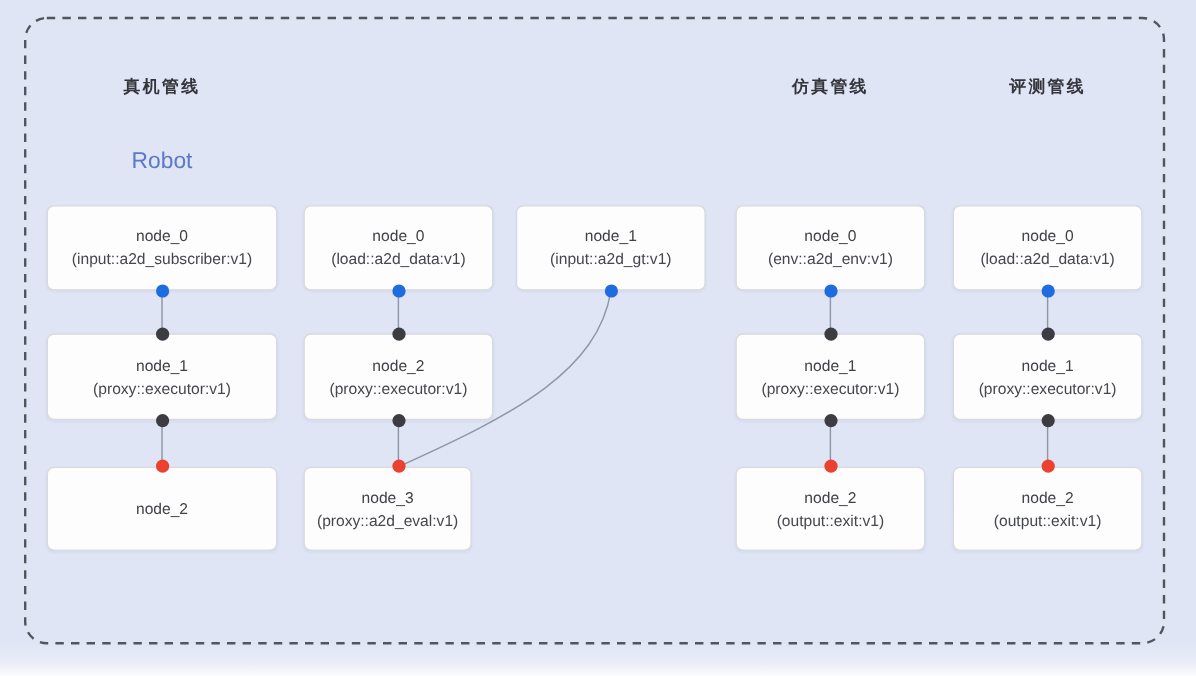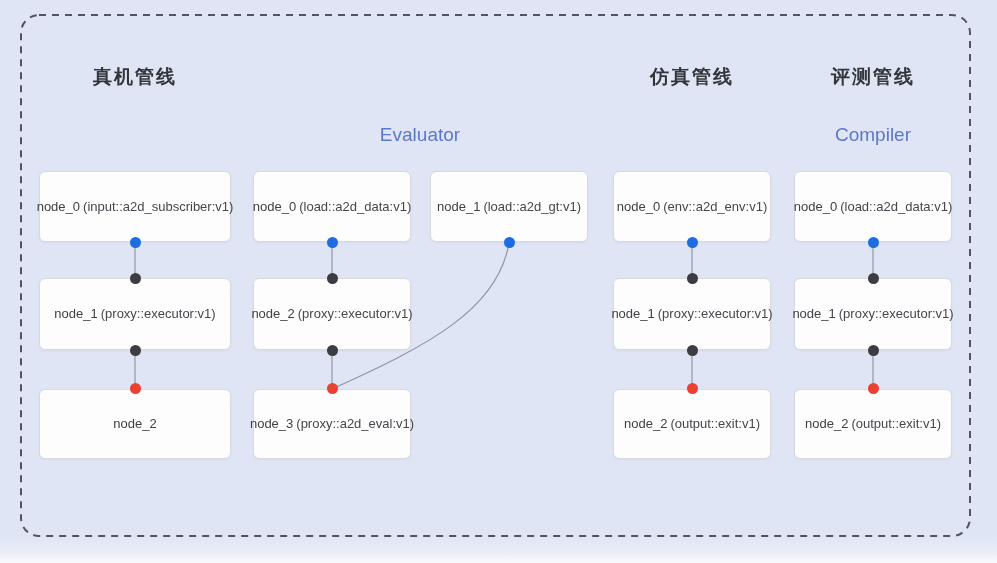--- a/index.html
+++ b/index.html
@@ -12,37 +12,37 @@
     width:997px;height:563px;
     overflow:hidden;
     background:linear-gradient(180deg,#dfe5f5 0%,#dfe5f5 95%,#e9edf8 98%,#fafbfe 100%);
   }
   .edges-layer{
     position:absolute;left:0;top:0;width:997px;height:563px;
   }
   .col-title-cn{
     position:absolute;width:220px;
     text-align:center;
-    font-size:19px;font-weight:bold;
+    font-size:14px;font-weight:bold;
     letter-spacing:2px;
     color:var(--title-cn,#33353b);
   }
   .col-title-en{
     position:absolute;width:220px;
     text-align:center;
     font-size:19px;
     color:var(--title-en,#5b79c8);
   }
   .node-card{
     position:absolute;
     background:#fdfdfe;
     border:1px solid #d7d9de;
     border-radius:6px;
     box-shadow:0 1px 2px rgba(40,50,80,0.05);
-    display:flex;
+    display:flex;flex-direction:column;
     align-items:center;justify-content:center;
     gap:3px;
     box-sizing:border-box;
   }
   .node-name{
     font-size:13px;color:#3f4146;line-height:16px;
   }
   .node-type{
     font-size:13px;color:#45474d;line-height:16px;
   }
@@ -70,50 +70,49 @@
     <path d="M 509 243 C 498 308, 432 344, 334 388" fill="none" stroke="#8f96a4" stroke-width="1.2"></path>
 
     <line x1="692" y1="242" x2="692" y2="278" stroke="#8f96a4" stroke-width="1.2"></line>
     <line x1="692" y1="350" x2="692" y2="388" stroke="#8f96a4" stroke-width="1.2"></line>
 
     <line x1="873" y1="242" x2="873" y2="278" stroke="#8f96a4" stroke-width="1.2"></line>
     <line x1="873" y1="350" x2="873" y2="388" stroke="#8f96a4" stroke-width="1.2"></line>
   </svg>
 
   <div class="col-title-cn" style="left:25px;top:64px;">真机管线</div>
-  <div class="col-title-en" style="left:310px;top:124px;">Evaluator</div>
+  <div class="col-title-en" style="left:25px;top:124px;">Robot</div>
   <div class="col-title-cn" style="left:582px;top:64px;">仿真管线</div>
   <div class="col-title-cn" style="left:763px;top:64px;">评测管线</div>
-  <div class="col-title-en" style="left:763px;top:124px;">Compiler</div>
 
   <div class="node-card" style="left:39px;top:171px;width:192px;height:71px;">
     <div class="node-name">node_0</div>
     <div class="node-type">(input::a2d_subscriber:v1)</div>
   </div>
   <div class="node-card" style="left:39px;top:278px;width:192px;height:72px;">
     <div class="node-name">node_1</div>
     <div class="node-type">(proxy::executor:v1)</div>
   </div>
   <div class="node-card" style="left:39px;top:389px;width:192px;height:70px;">
     <div class="node-name">node_2</div>
   </div>
 
   <div class="node-card" style="left:253px;top:171px;width:158px;height:71px;">
     <div class="node-name">node_0</div>
     <div class="node-type">(load::a2d_data:v1)</div>
   </div>
   <div class="node-card" style="left:430px;top:171px;width:158px;height:71px;">
     <div class="node-name">node_1</div>
-    <div class="node-type">(load::a2d_gt:v1)</div>
+    <div class="node-type">(input::a2d_gt:v1)</div>
   </div>
   <div class="node-card" style="left:253px;top:278px;width:158px;height:72px;">
     <div class="node-name">node_2</div>
     <div class="node-type">(proxy::executor:v1)</div>
   </div>
-  <div class="node-card" style="left:253px;top:389px;width:158px;height:70px;">
+  <div class="node-card" style="left:253px;top:389px;width:140px;height:70px;">
     <div class="node-name">node_3</div>
     <div class="node-type">(proxy::a2d_eval:v1)</div>
   </div>
 
   <div class="node-card" style="left:613px;top:171px;width:158px;height:71px;">
     <div class="node-name">node_0</div>
     <div class="node-type">(env::a2d_env:v1)</div>
   </div>
   <div class="node-card" style="left:613px;top:278px;width:158px;height:72px;">
     <div class="node-name">node_1</div>

